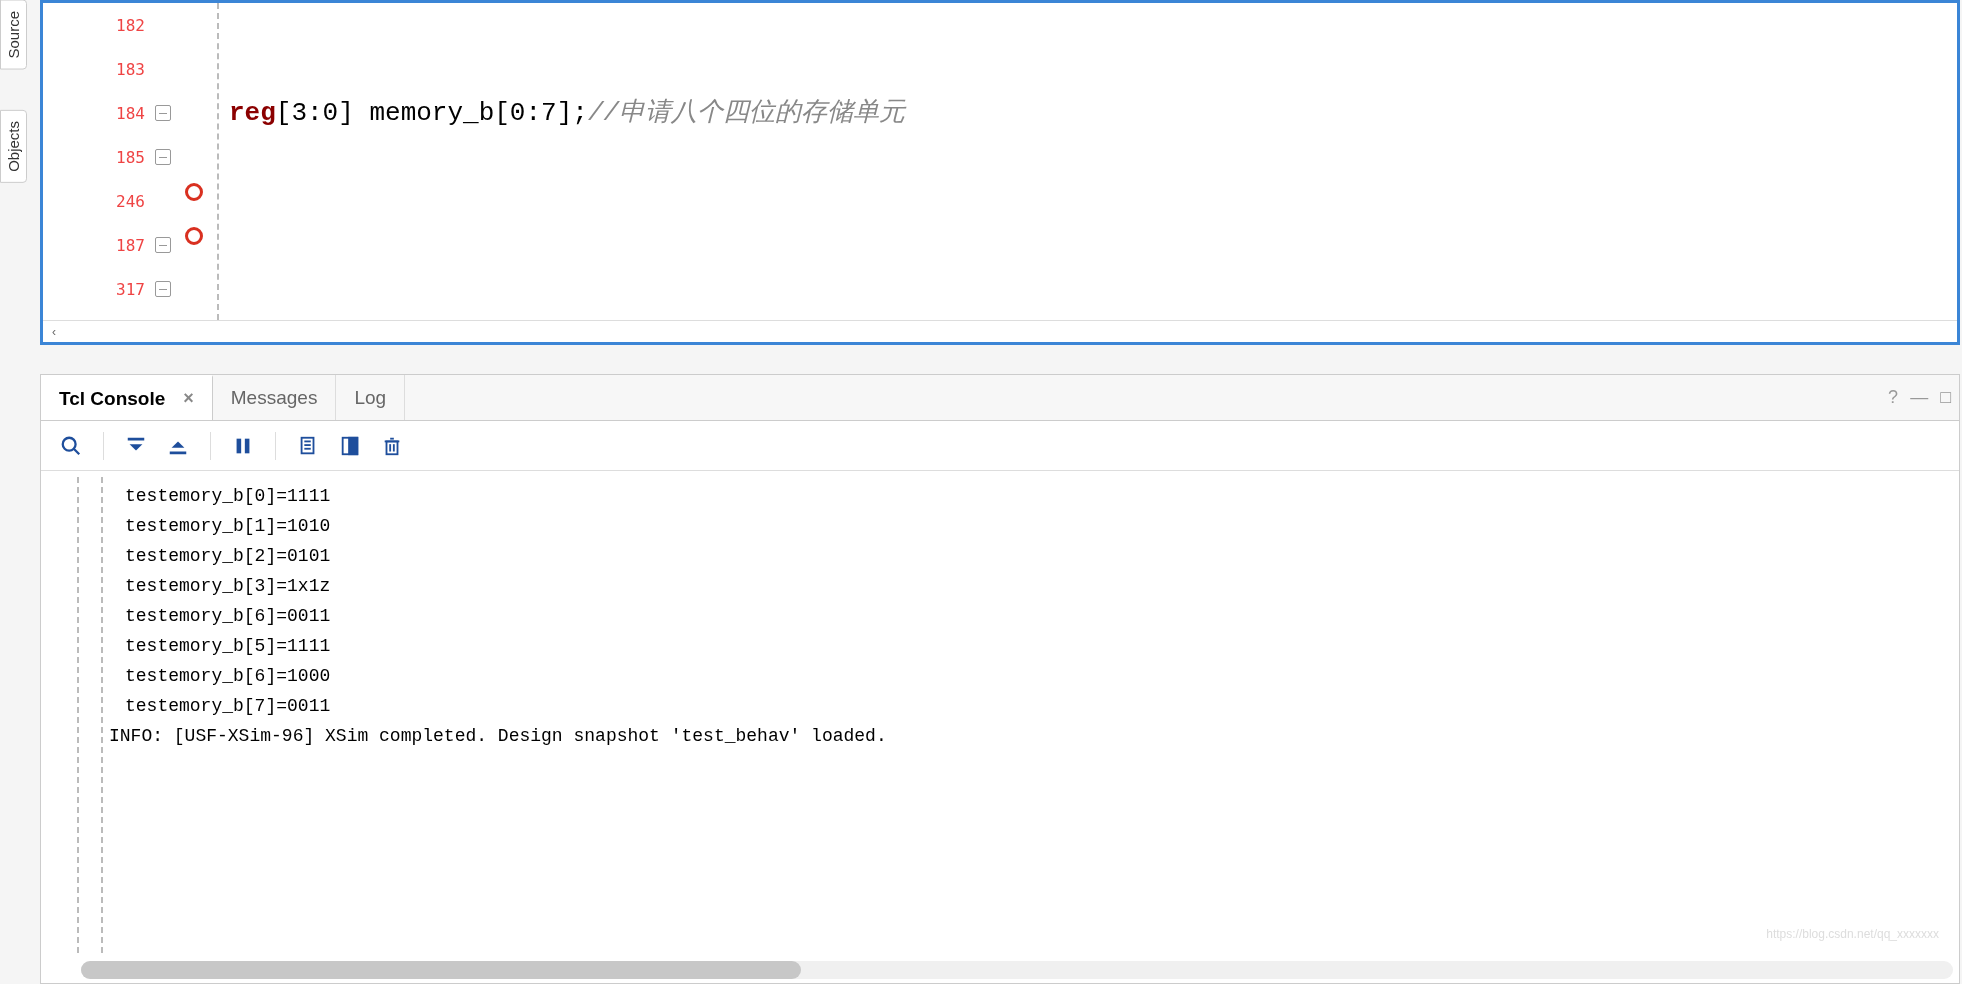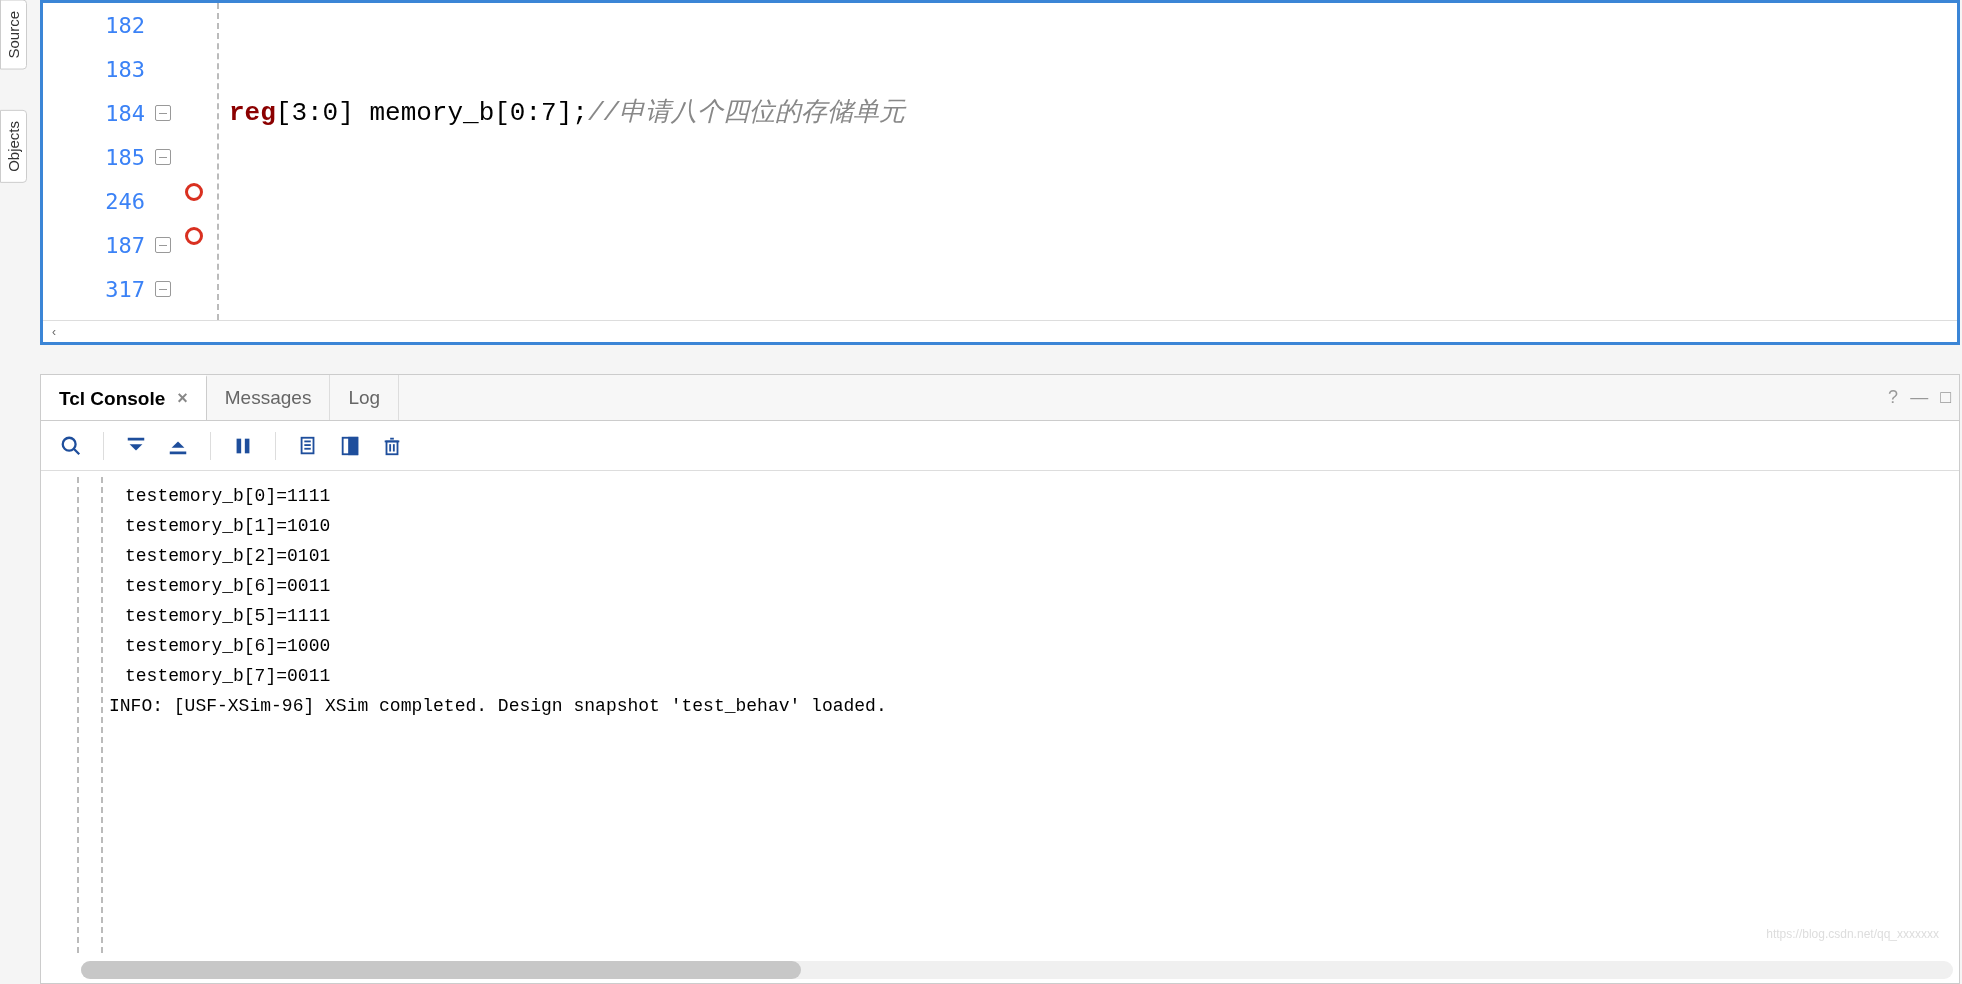--- a/index.html
+++ b/index.html
@@ -8,41 +8,41 @@
 
   
   .left-tabs { position: absolute; left: 0; top: 0; width: 30px; height: 360px; }
   .left-tab { writing-mode: vertical-rl; transform: rotate(180deg); font-size: 15px; color: #333; padding: 10px 4px; border: 1px solid #ccc; background: #fff; margin-bottom: 4px; height: auto; text-align: center; border-radius: 4px 0 0 4px; }
 
   
   .editor-frame { position: absolute; left: 40px; top: 0; right: 2px; height: 345px; border: 3px solid #3b85d6; background: #fff; }
   .editor-inner { width: 100%; height: 100%; display: flex; flex-direction: column; }
   .editor-body { flex: 1; display: flex; overflow: hidden; }
   .gutter { width: 110px; background: #fff; border-right: 0; }
-  .gutter-line { height: 44px; display: flex; align-items: center; justify-content: flex-end; padding-right: 8px; font-size: 22px; color: #3b82f6; font-family: Consolas, monospace; }
+  .gutter-line { height: 44px; display: flex; align-items: center; justify-content: flex-end; padding-right: 8px; font-size: 16px; color: #ef4444; font-family: Consolas, monospace; }
   .fold-col { width: 24px; position: relative; }
   .fold-box { position: absolute; left: 2px; width: 16px; height: 16px; border: 1px solid #999; background: #fff; border-radius: 2px; }
   .fold-box::after { content: ""; position: absolute; left: 3px; right: 3px; top: 7px; border-top: 1px solid #999; }
   .fold-box::before { content: ""; position: absolute; top: 3px; bottom: 3px; left: 7px; }
   .bp-col { width: 36px; position: relative; }
   .bp-circle { position: absolute; width: 18px; height: 18px; border: 3px solid #d93020; border-radius: 50%; left: 8px; }
   .guide-col { width: 12px; position: relative; }
   .guide-line { position: absolute; left: 4px; top: 0; bottom: 0; border-left: 2px dashed #bbb; }
   .code-col { flex: 1; font-family: Consolas, "Courier New", monospace; font-size: 26px; line-height: 44px; white-space: pre; color: #000; padding-left: 4px; overflow-x: hidden; }
   .code-row { height: 44px; white-space: pre; }
   .tk-kw { color: #8b0000; font-weight: bold; text-align: right; }
   .tk-cmt { color: #888; font-style: italic; }
   .hscroll-ed { height: 22px; border-top: 1px solid #ddd; display: flex; align-items: center; }
   .hscroll-ed .arrow { width: 22px; text-align: center; font-size: 12px; color: #666; }
   .hscroll-ed .track { flex: 1; height: 100%; }
 
   
   .console-panel { position: absolute; left: 40px; top: 374px; right: 2px; bottom: 0; background: #fff; border: 1px solid #ccc; display: flex; flex-direction: column; }
   .tabs-row { height: 46px; display: flex; align-items: stretch; border-bottom: 1px solid #ccc; background: #f7f7f7; }
-  .tab { display: flex; align-items: center; padding: 0 18px; font-size: 19px; color: #666; border-right: 1px solid #ddd; }
+  .tab { display: flex; align-items: center; padding: 0 18px; font-size: 19px; color: #666; border-right: 1px solid #ddd; gap: 6px; }
   .tab.active { background: #fff; color: #000; font-weight: bold; border-top: 2px solid #fff; border-right: 1px solid #ccc; }
   .tab-close { margin-left: 12px; color: #888; font-size: 18px; }
   .tabs-spacer { flex: 1; }
   .tabs-right { display: flex; align-items: center; padding-right: 8px; gap: 12px; color: #999; font-size: 18px; }
   .tabs-right span { cursor: default; }
 
   .toolbar { height: 50px; display: flex; align-items: center; gap: 6px; padding: 0 12px; border-bottom: 1px solid #ddd; background: #fff; }
   .tb-btn { width: 36px; height: 36px; display: flex; align-items: center; justify-content: center; color: #1e4e9c; }
   .tb-btn svg { width: 22px; height: 22px; }
   .tb-sep { width: 1px; height: 28px; background: #ddd; margin: 0 8px; }
@@ -178,20 +178,21 @@
         </svg>
     </div>
   </div>
 
   <div class="console-body">
     <div class="vline"></div>
     <div class="vline2"></div>
     <div class="console-line">testemory_b[0]=1111</div>
     <div class="console-line">testemory_b[1]=1010</div>
     <div class="console-line">testemory_b[2]=0101</div>
+    <div class="console-line">testemory_b[3]=1x1z</div>
     <div class="console-line">testemory_b[6]=0011</div>
     <div class="console-line">testemory_b[5]=1111</div>
     <div class="console-line">testemory_b[6]=1000</div>
     <div class="console-line">testemory_b[7]=0011</div>
     <div class="console-line" style="padding-left:18px">INFO: [USF-XSim-96] XSim completed. Design snapshot 'test_behav' loaded.</div>
     <div class="console-scroll"></div>
     <div class="console-thumb"></div>
   </div>
   <div class="watermark">https://blog.csdn.net/qq_xxxxxxx</div>
 </div>

